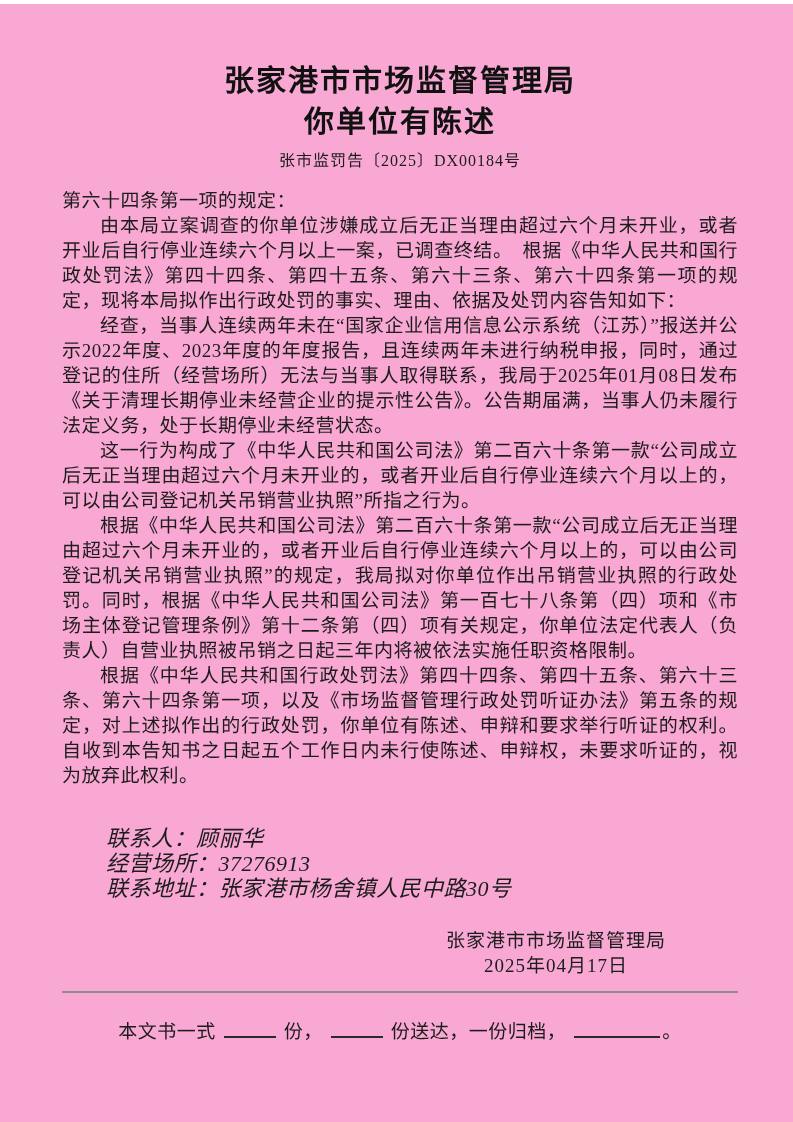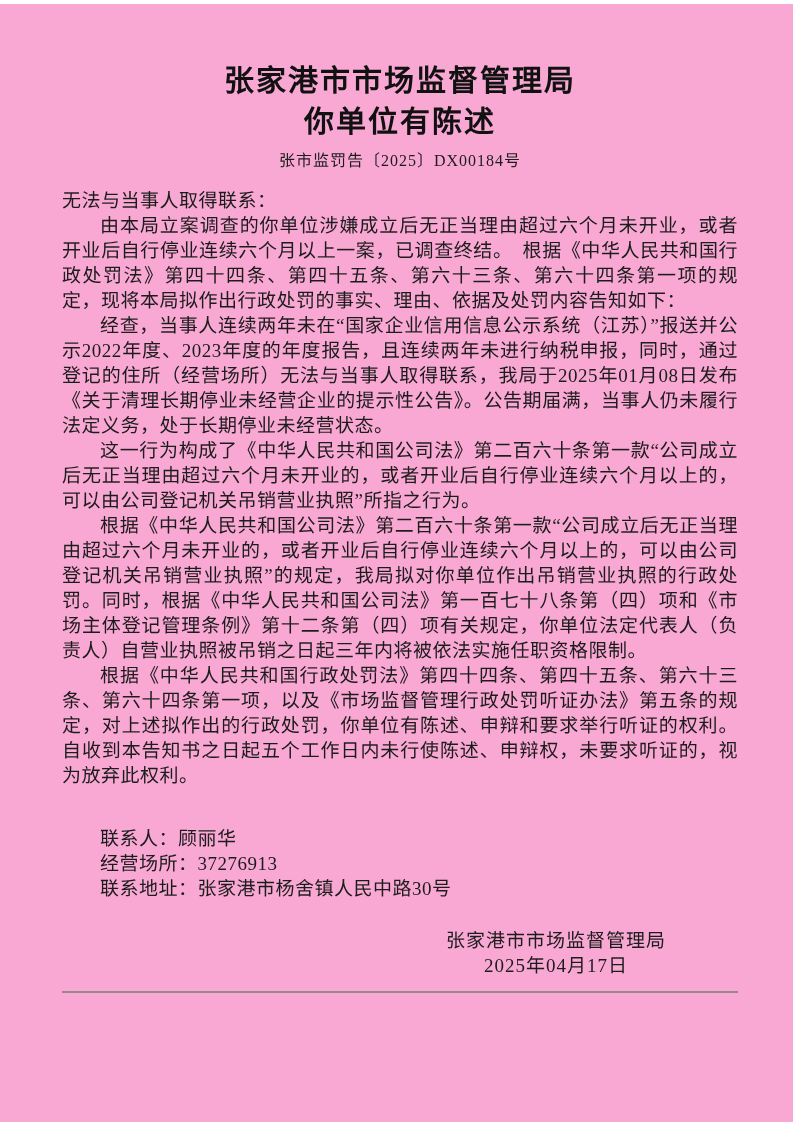--- a/index.html
+++ b/index.html
@@ -42,23 +42,24 @@
     font-size: 19px;
     line-height: 25px;
     text-align: justify;
     letter-spacing: 0.5px;
   }
   .addressee { text-indent: 0; }
   .para { text-indent: 2em; }
   
   .contact-block {
     margin-top: 38px;
-    font-size: 19px;
+    font-size: 22px;
     line-height: 25px;
     letter-spacing: 0.5px;
+    font-style: italic;
   }
   .contact-line { padding-left: 2em; }
   
   .signature-block {
     margin-top: 27px;
     margin-right: 72px;
     margin-left: auto;
     width: -moz-fit-content;
     width: fit-content;
     text-align: center;
@@ -97,35 +98,38 @@
 
 <div class="page">
 
   <header class="doc-header">
     <div class="title-line">张家港市市场监督管理局</div>
     <div class="title-line">你单位有陈述</div>
     <div class="doc-number">张市监罚告〔2025〕DX00184号</div>
   </header>
 
   <main class="doc-body">
-    <p class="addressee">无法与当事人取得联系：</p>
+    <p class="addressee">第六十四条第一项的规定：</p>
     <p class="para">由本局立案调查的你单位涉嫌成立后无正当理由超过六个月未开业，或者开业后自行停业连续六个月以上一案，已调查终结。　根据《中华人民共和国行政处罚法》第四十四条、第四十五条、第六十三条、第六十四条第一项的规定，现将本局拟作出行政处罚的事实、理由、依据及处罚内容告知如下：</p>
     <p class="para">经查，当事人连续两年未在“国家企业信用信息公示系统（江苏）”报送并公示2022年度、2023年度的年度报告，且连续两年未进行纳税申报，同时，通过登记的住所（经营场所）无法与当事人取得联系，我局于2025年01月08日发布《关于清理长期停业未经营企业的提示性公告》。公告期届满，当事人仍未履行法定义务，处于长期停业未经营状态。</p>
     <p class="para">这一行为构成了《中华人民共和国公司法》第二百六十条第一款“公司成立后无正当理由超过六个月未开业的，或者开业后自行停业连续六个月以上的，可以由公司登记机关吊销营业执照”所指之行为。</p>
     <p class="para">根据《中华人民共和国公司法》第二百六十条第一款“公司成立后无正当理由超过六个月未开业的，或者开业后自行停业连续六个月以上的，可以由公司登记机关吊销营业执照”的规定，我局拟对你单位作出吊销营业执照的行政处罚。同时，根据《中华人民共和国公司法》第一百七十八条第（四）项和《市场主体登记管理条例》第十二条第（四）项有关规定，你单位法定代表人（负责人）自营业执照被吊销之日起三年内将被依法实施任职资格限制。</p>
     <p class="para">根据《中华人民共和国行政处罚法》第四十四条、第四十五条、第六十三条、第六十四条第一项，以及《市场监督管理行政处罚听证办法》第五条的规定，对上述拟作出的行政处罚，你单位有陈述、申辩和要求举行听证的权利。自收到本告知书之日起五个工作日内未行使陈述、申辩权，未要求听证的，视为放弃此权利。</p>
   </main>
 
   <section class="contact-block">
     <div class="contact-line"><span>联系人：</span><span>顾丽华</span></div>
     <div class="contact-line"><span>经营场所：</span><span>37276913</span></div>
     <div class="contact-line"><span>联系地址：</span><span>张家港市杨舍镇人民中路30号</span></div>
   </section>
 
   <section class="signature-block">
     <div>张家港市市场监督管理局</div>
     <div>2025年04月17日</div>
   </section>
 
   <hr class="divider">
 
+  <div class="copies-note">
+    <span>本文书一式</span><span class="blank-line blank-short"></span><span>份，</span><span class="blank-line blank-medium"></span><span>份送达，一份归档，</span><span class="blank-line blank-long"></span><span>。</span>
+  </div>
 
 </div>
 
 </body></html>

